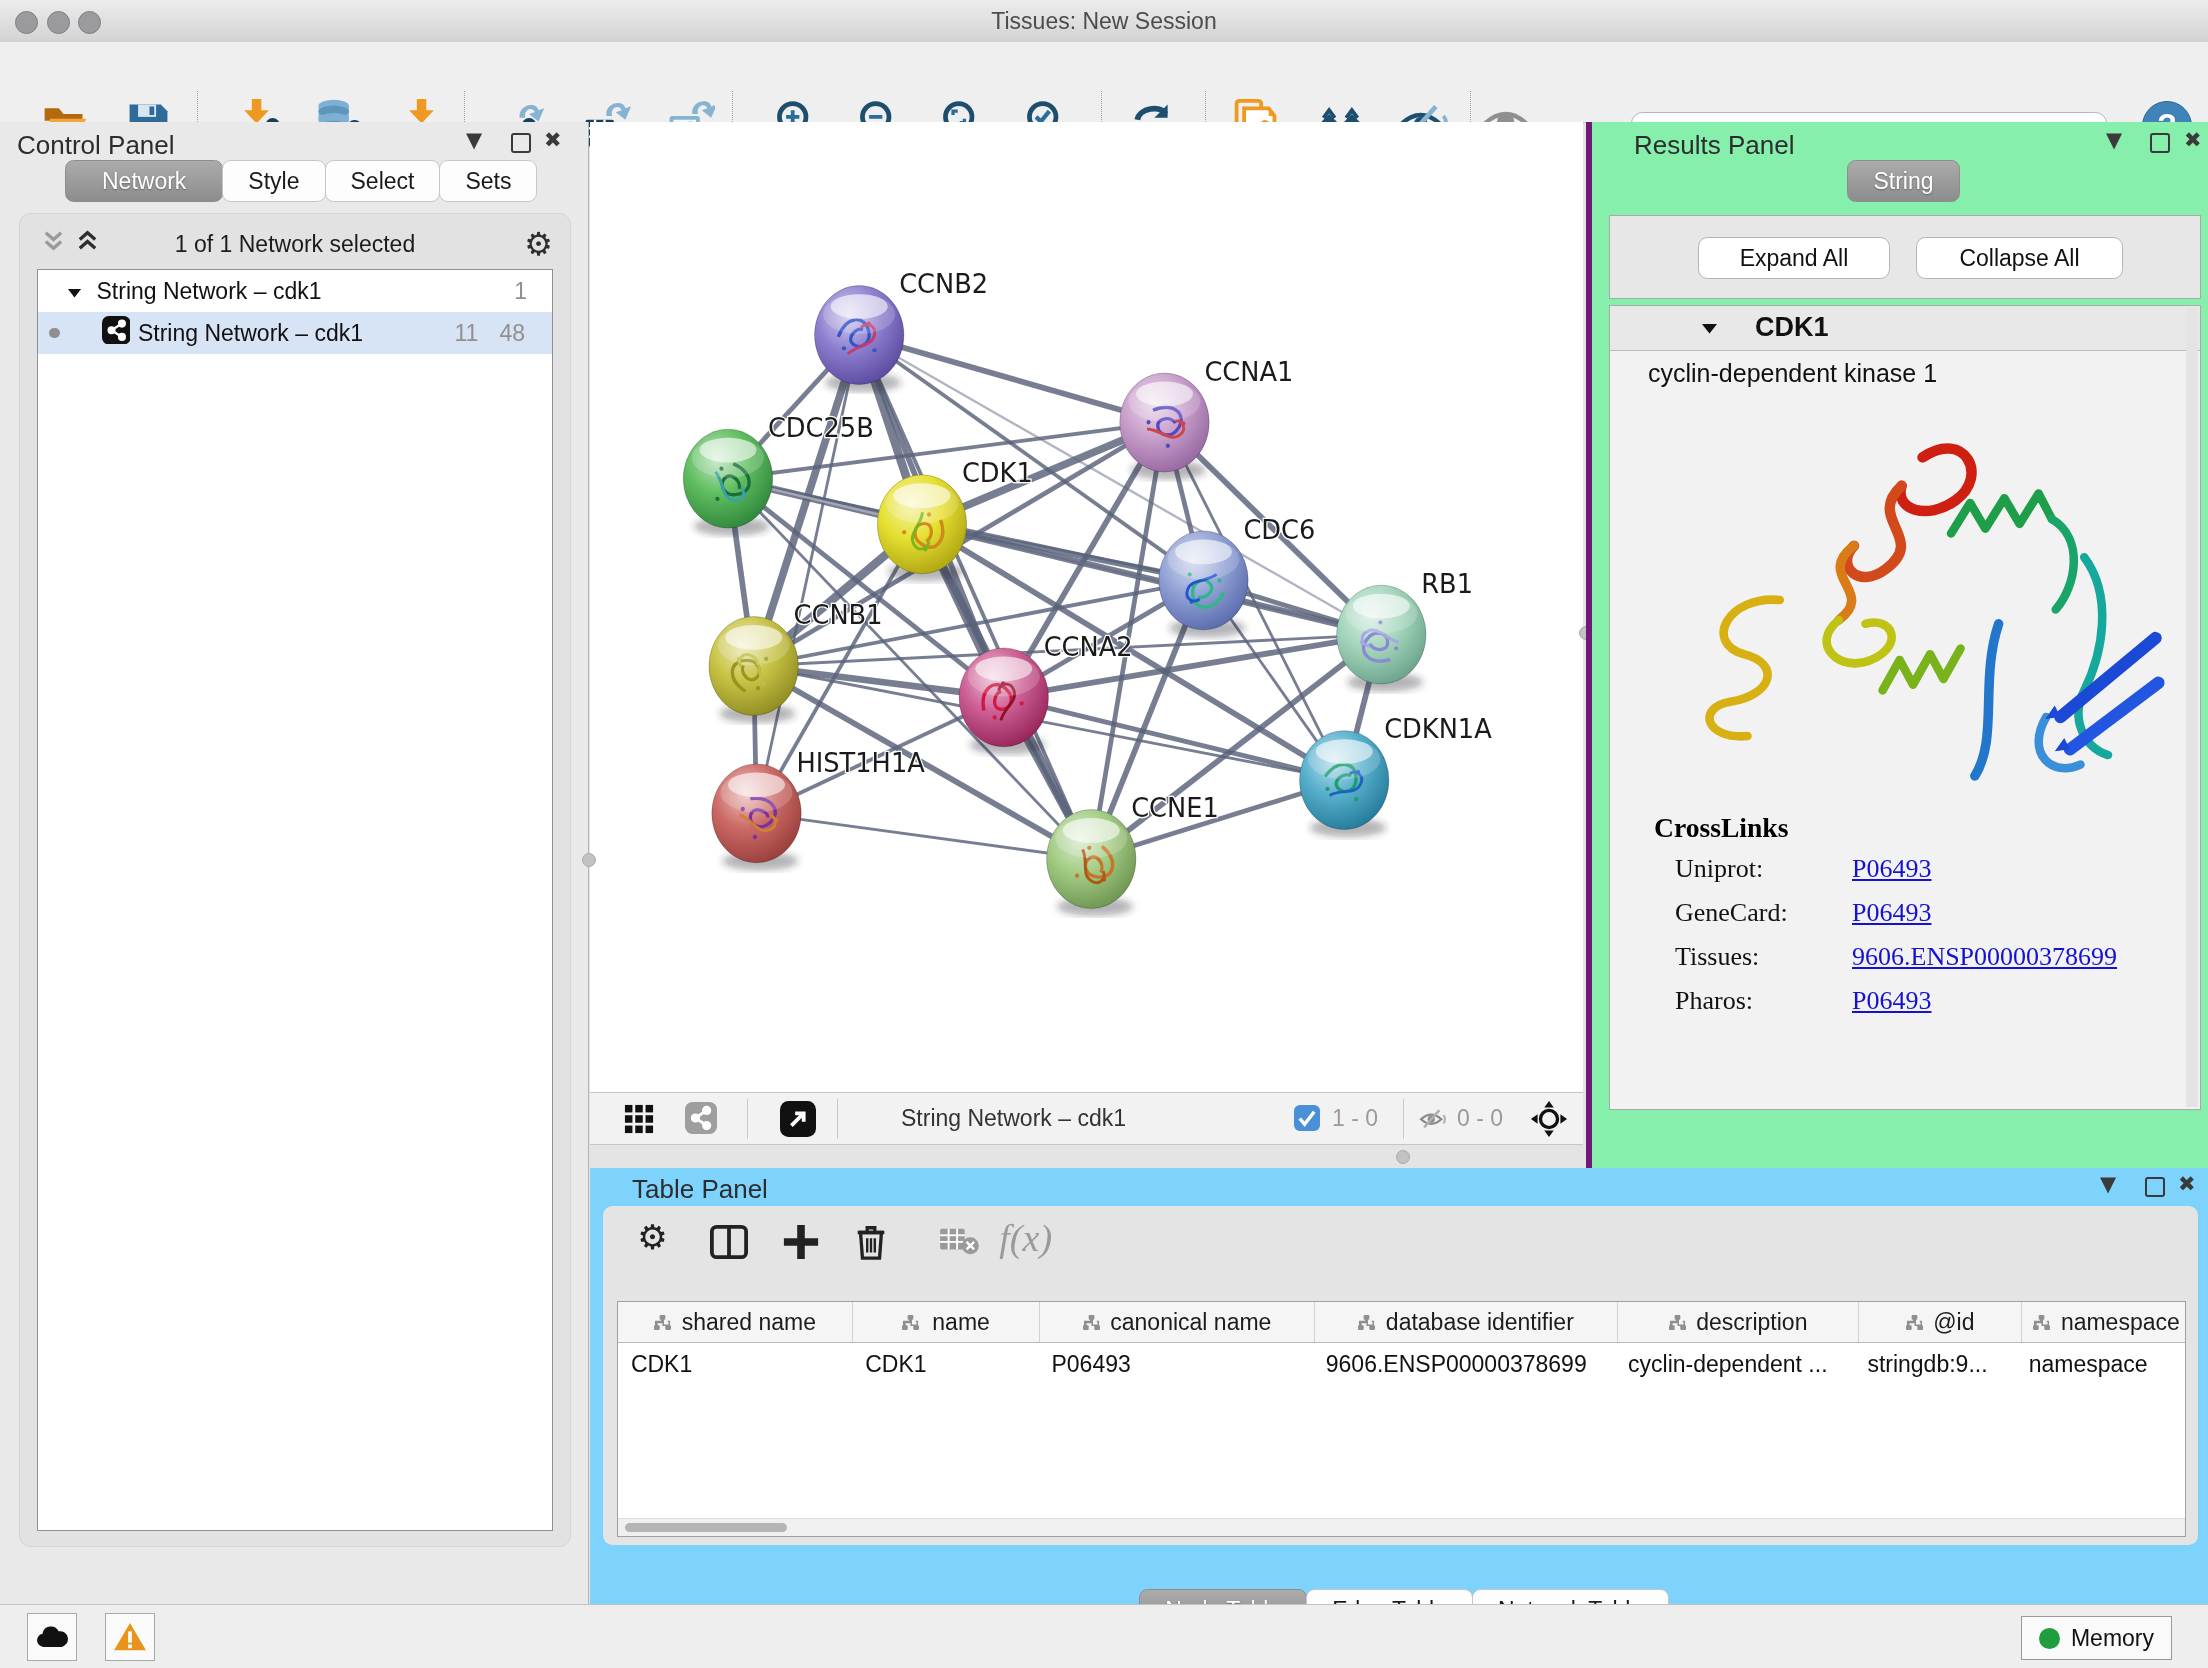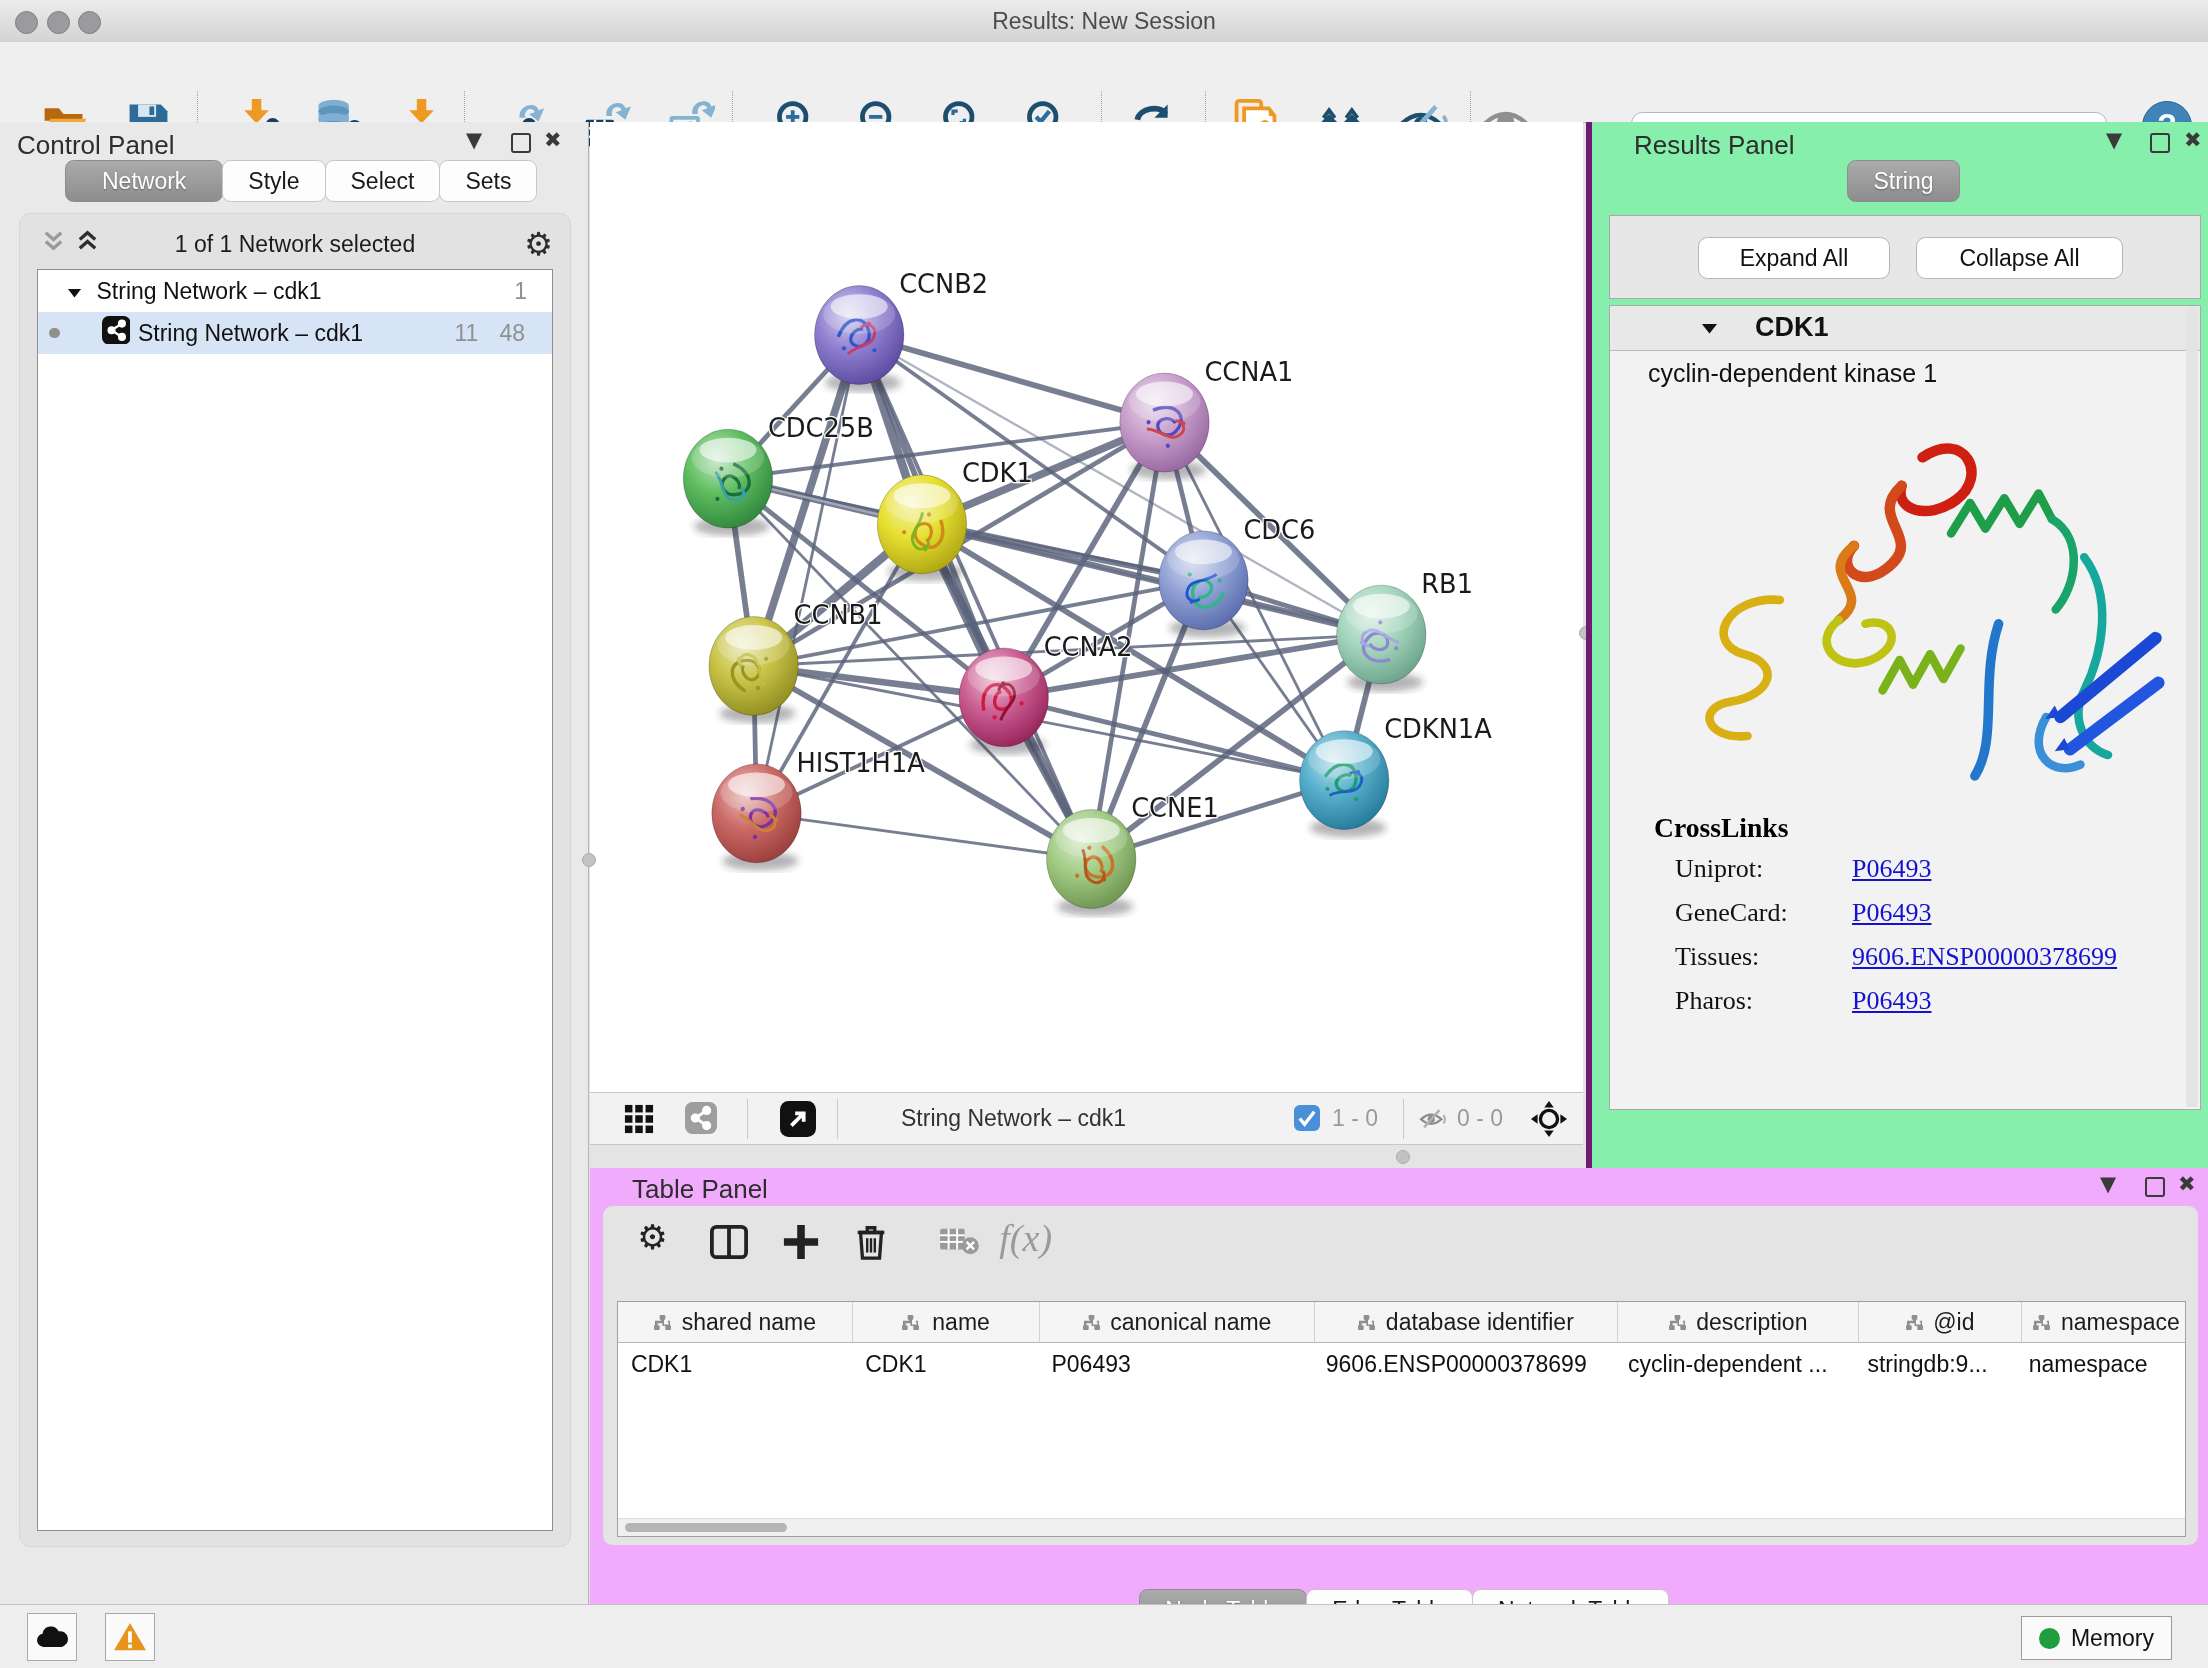--- a/index.html
+++ b/index.html
@@ -84,21 +84,21 @@
   #rp-protein{position:absolute;left:27px;top:99px;}
   #xl-block{position:absolute;left:44px;top:506px;right:19px;
     font-family:"Liberation Serif",serif;}
   #xl-title{font-size:27.6px;font-weight:bold;color:#000;margin-bottom:9.5px;}
   .xl-row{height:44px;font-size:26px;color:#111;}
   .xl-label{display:inline-block;width:177px;padding-left:21px;}
   .xl-link{color:#1512cf;text-decoration:underline;cursor:pointer;}
   #rp-scroll{position:absolute;right:1.9px;top:1.9px;bottom:1.9px;width:11.4px;background:#e4e4e4;}
 
   
-  #table-panel{left:590px;top:1168px;width:1619px;height:436px;background:#f0abfc;}
+  #table-panel{left:590px;top:1168px;width:1619px;height:436px;background:#7dd3fc;}
   #tp-sub{position:absolute;left:13.3px;right:11.4px;top:38px;height:339px;background:#e4e4e4;
     border-radius:9.5px;}
   .tp-tool{position:absolute;top:17px;cursor:pointer;}
   #tbl{position:absolute;left:13.3px;top:95px;width:1567px;height:234px;background:#fff;
     border:1px solid #9f9f9f;overflow:hidden;}
   #tbl-head{display:flex;height:40px;background:#f5f5f5;border-bottom:1px solid #b9b9b9;}
   .th{display:flex;align-items:center;justify-content:center;gap:9.5px;font-size:23px;
     color:#1c1c1c;border-right:1px solid #d2d2d2;overflow:hidden;white-space:nowrap;
     flex:none;cursor:pointer;}
   #tbl-row{display:flex;height:42px;}
@@ -123,21 +123,21 @@
 </style>
 </head>
 <body>
 
 <div id="app">
 
   <div id="titlebar" class="abs">
     <div class="traffic" style="left:15px"></div>
     <div class="traffic" style="left:47px"></div>
     <div class="traffic" style="left:78px"></div>
-    <div id="win-title">Results: New Session</div>
+    <div id="win-title">Tissues: New Session</div>
   </div>
 
   <div id="toolbar" class="abs">
     <div class="tbtn" style="left:65px">
       <svg viewBox="0 0 56 56">
           <path d="M7 12h15l5 6h20v7H7z" fill="#b5690f"></path>
           <path d="M4 46 L13 23 H51 L42 46 Z" fill="#f2a63b"></path>
         </svg>
     </div>
     <div class="tbtn" style="left:149px">

